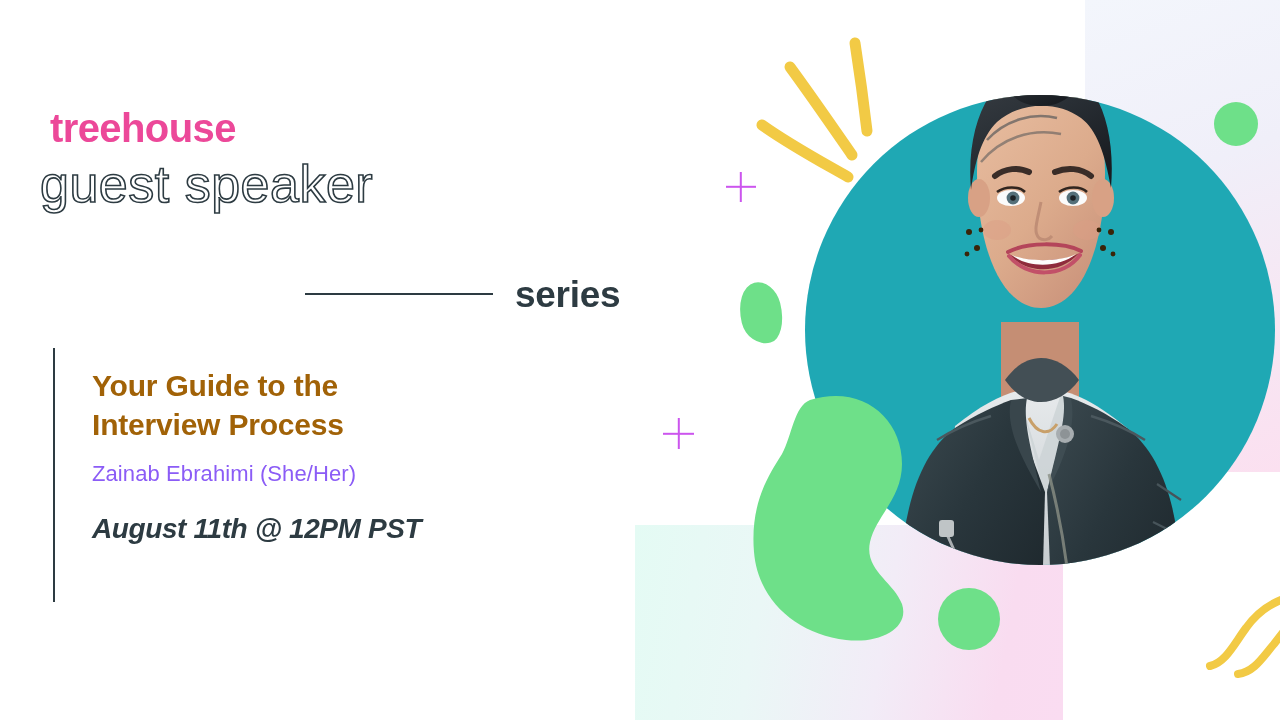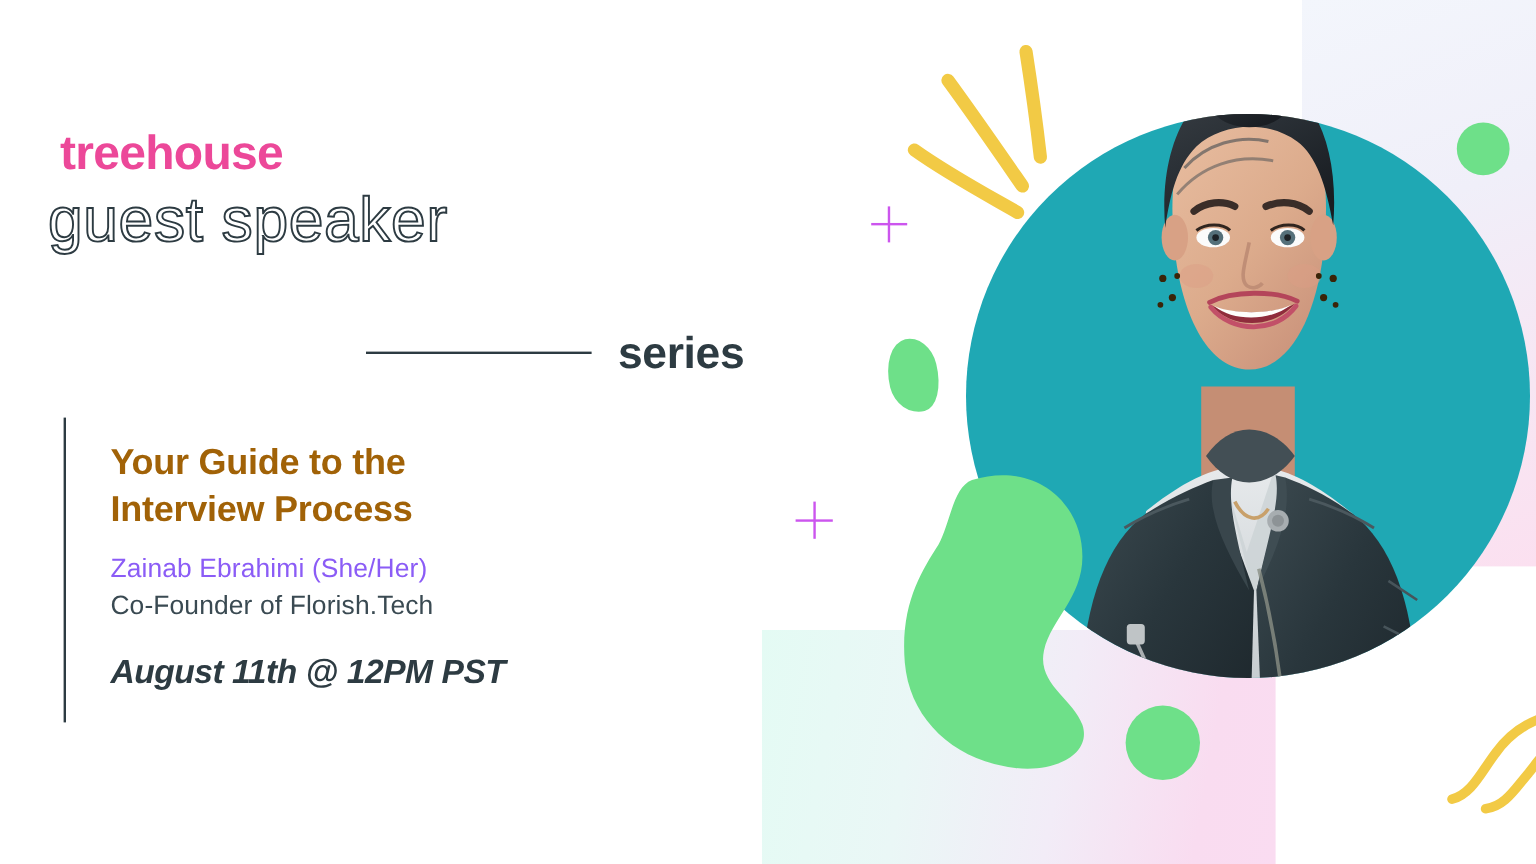--- a/index.html
+++ b/index.html
@@ -262,17 +262,16 @@
   </div>
 
   <div class="rule-vert" style="background: rgb(45, 59, 66);"></div>
 
   <div class="copy">
     <h2 class="talk-title" style="color: #a16207;">
       <span>Your Guide to the</span><br>
       <span>Interview Process</span>
     </h2>
     <p class="speaker-line" style="color: #8b5cf6;">Zainab Ebrahimi (She/Her)</p>
-    <p class="speaker-line" style="color: rgb(58, 74, 82);">Co-Founder of Florish.Tech</p>
     <p class="when" style="color: rgb(45, 59, 66);">August 11th @ 12PM PST</p>
   </div>
 
 </div>
 
 </body></html>

